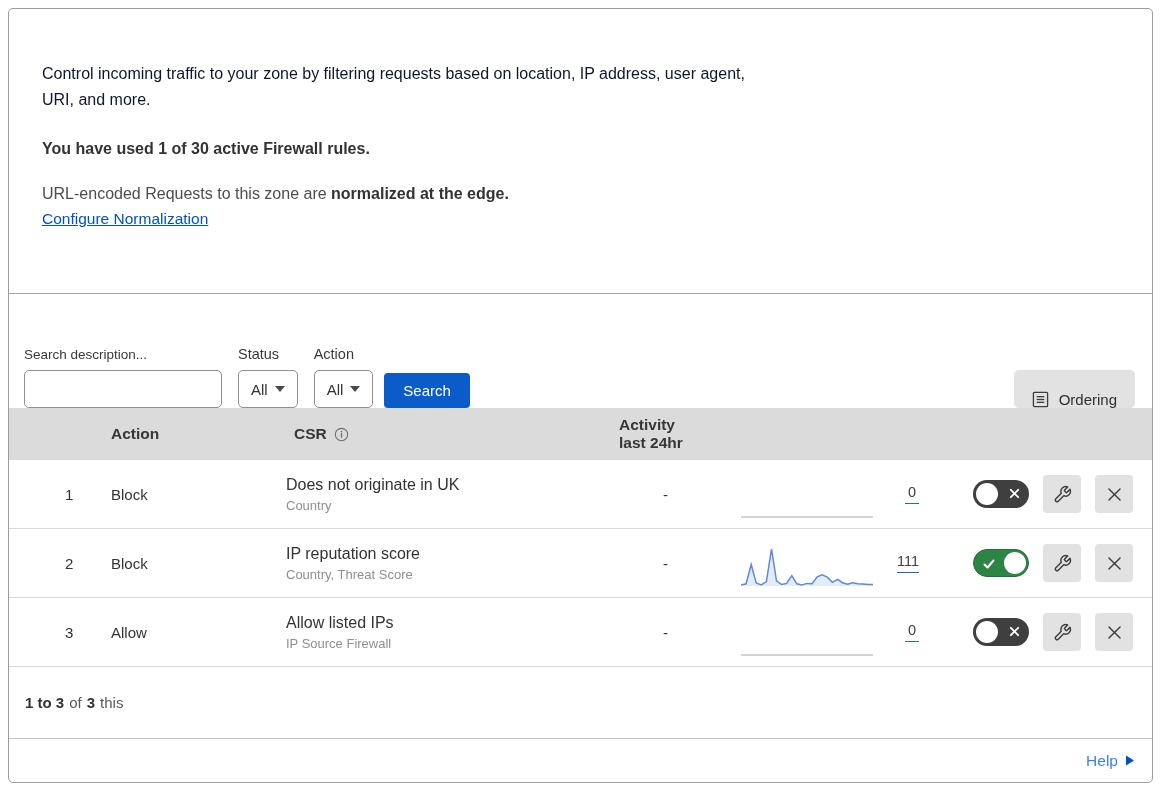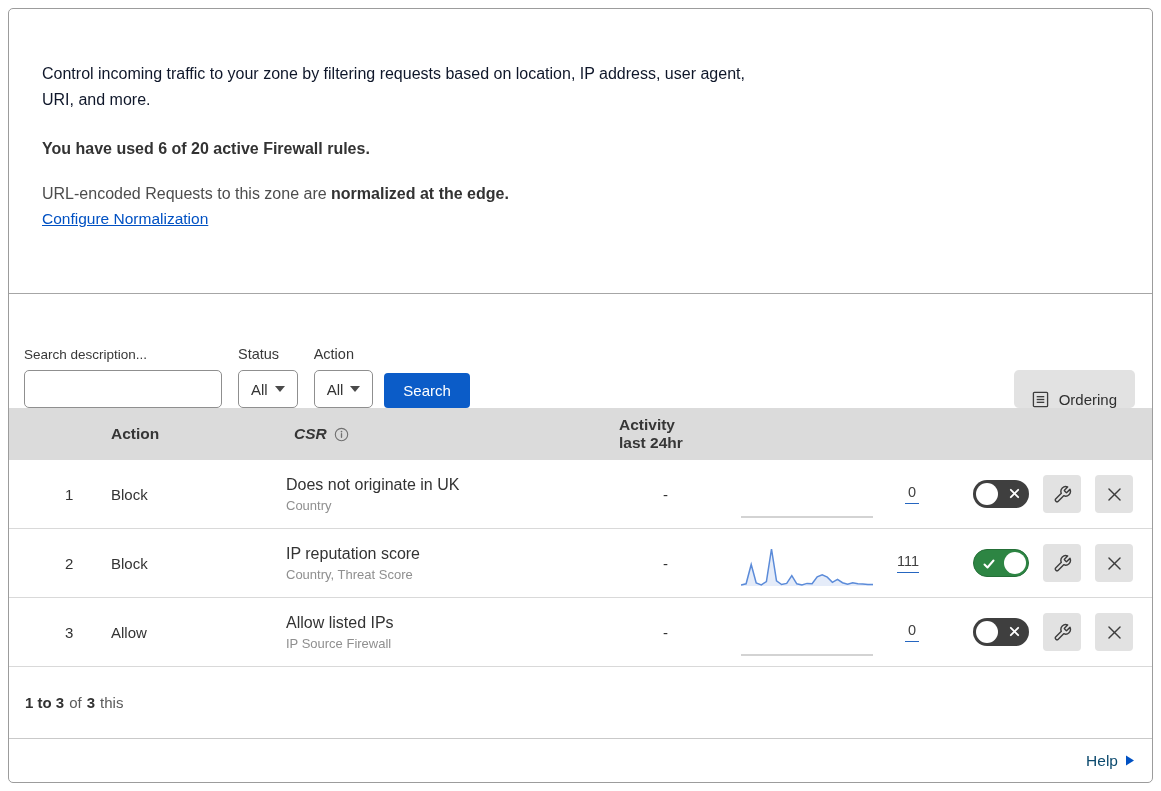--- a/index.html
+++ b/index.html
@@ -39,21 +39,21 @@
   .ml16 { margin-left:16px; }
   .search-btn { height:35px; padding:0 19px; margin-left:11px; background:#0b5cc8; color:#ffffff;
     border:none; border-radius:4px; font-size:15px; font-family:inherit; cursor:pointer; }
   .ordering-btn { height:38px; padding:0 18px; margin-left:auto; background:#e2e2e2;
     border:none; border-radius:5px; font-size:15px; color:#2f2f2f; display:flex;
     align-items:flex-end; gap:10px; font-family:inherit; cursor:pointer; }
 
   
   .grid { display:grid; grid-template-columns:102px 175px 325px 93px 225px 1fr; align-items:center; }
   .thead { height:52px; background:#dbdbdb; font-size:15.5px; font-weight:600; color:#363636; }
-  .th-csr { display:flex; align-items:center; gap:7px; padding-left:8px;font-style:italic; }
+  .th-csr { display:flex; align-items:center; gap:7px; padding-left:8px; }
   .th-activity { padding-left:8px; }
   .trow { height:69px; border-bottom:1px solid #d9d9d9; background:#fff; }
   .c-num { padding-left:56px; font-size:15px; color:#333; }
   .c-action { font-size:15px; color:#333; }
   .desc-title { font-size:16px; color:#333; margin-bottom:4px; }
   .desc-sub { font-size:13px; color:#8f8f8f; }
   .c-csr { text-align:center; padding-left:16px; font-size:15px; color:#333; }
   .c-activity { display:flex; align-items:center; padding-left:37px; }
   .sparkline { margin-top:6px; }
   .sparkline polyline { fill:none; stroke:#5b8bd9; stroke-width:1.5; }
@@ -74,32 +74,32 @@
   .toggle.on  .t-check { display:block; left:9px; }
   .toggle.off .t-x     { display:block; right:9px; }
   .icon-btn { width:38px; height:38px; border:none; border-radius:4px; background:#e2e2e2;
     display:flex; align-items:center; justify-content:center; cursor:pointer; }
 
   
   .tfoot { height:72px; border-bottom:1px solid #c9c9c9; display:flex; align-items:center;
     padding-left:16px; font-size:15px; color:#5a5a5a; gap:5px; }
   .tfoot b { color:#333; }
   .help-bar { flex:1; display:flex; align-items:center; justify-content:flex-end; padding-right:18px; }
-  .help-link { color:#0c4a6e; font-size:15.5px; display:flex; align-items:center; gap:8px;
+  .help-link { color:#3b82f6; font-size:15.5px; display:flex; align-items:center; gap:8px;
     cursor:pointer; text-decoration:none; }
 </style>
 </head>
 <body>
 
 <div class="card">
 
   <div class="top-section">
     <div class="top-left">
       <p class="desc">Control incoming traffic to your zone by filtering requests based on location, IP address, user agent, URI, and more.</p>
-      <p class="usage">You have used 6 of 20 active Firewall rules.</p>
+      <p class="usage">You have used 1 of 30 active Firewall rules.</p>
       <p class="norm"><span>URL-encoded Requests to this zone are </span><b>normalized at the edge.</b></p>
       <a class="config-link">Configure Normalization</a>
     </div>
   </div>
 
   <div class="filter-bar">
     <div class="fgroup">
       <span class="flabel">Search description...</span>
       <div class="search-box">
         <svg viewBox="0 0 20 20" width="17" height="17" fill="none" stroke="#333" stroke-width="1.6">

